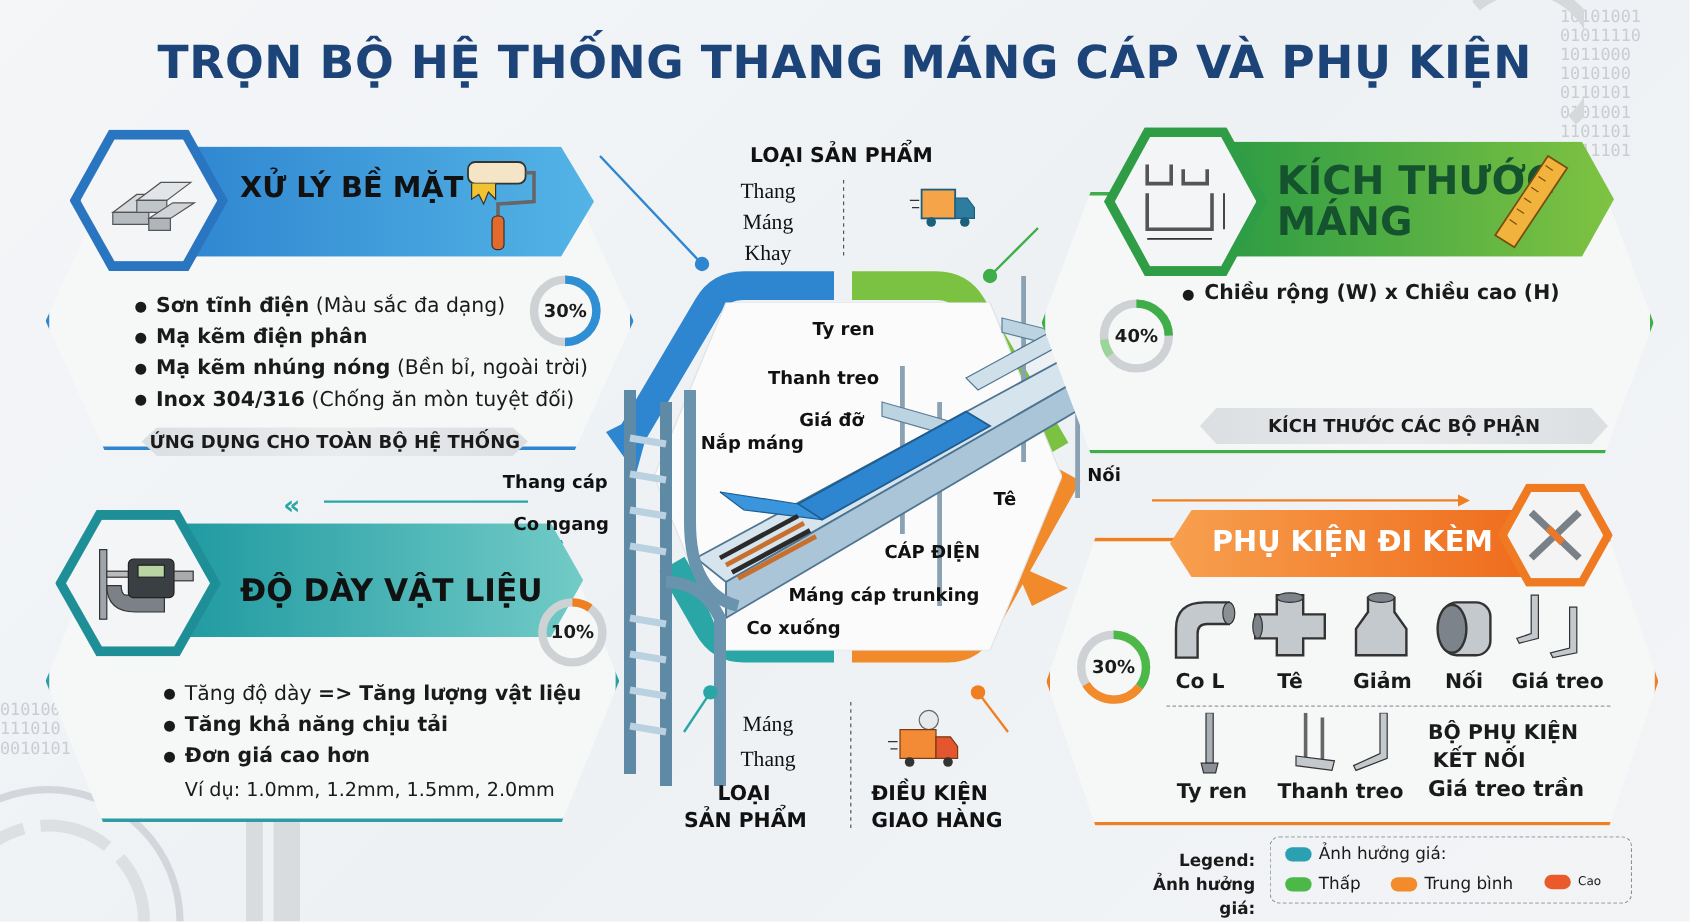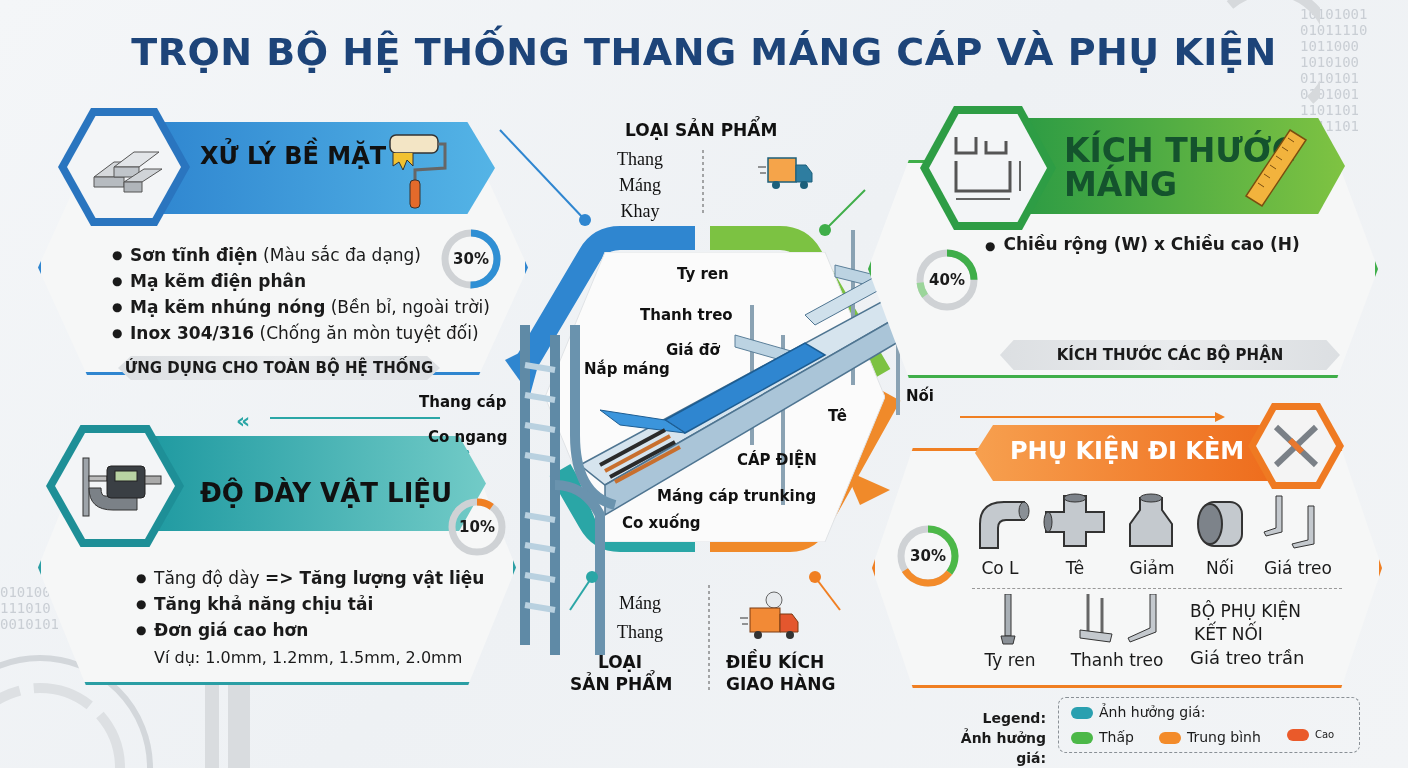--- a/index.html
+++ b/index.html
@@ -38,21 +38,21 @@
   .b { font-weight: bold; }
   .donut { position: absolute; }
   .donut-label { position: absolute; width: 100%; top: 50%; transform: translateY(-50%); text-align: center; font-weight: bold; font-size: 15px; font-family: "DejaVu Sans", sans-serif; }
   .footer-tag {
     position: absolute; background: linear-gradient(90deg,#dcdfe2,#e9ebed,#dcdfe2);
     font-weight: bold; font-size: 15px; text-align: center; color: #1a1a1a;
     font-family: "DejaVu Sans", sans-serif;
   }
   .callout { position: absolute; font-size: 15px; font-weight: bold; color: #111; font-family: "DejaVu Sans", sans-serif; white-space: nowrap; }
   .callout-norm { position: absolute; font-size: 18px; color: #111; font-family: Liberation Serif, serif; text-align: center; line-height: 26px; }
-  .acc-item { position: absolute; text-align: center; font-weight: normal; font-size: 17px; font-family: "DejaVu Sans", sans-serif; }
+  .acc-item { position: absolute; text-align: center; font-weight: bold; font-size: 17px; font-family: "DejaVu Sans", sans-serif; }
   .legend-box {
     position: absolute; left: 1058px; top: 697px; width: 302px; height: 56px;
     border: 1.5px dashed #8a9096; border-radius: 8px;
   }
   .pill { display: inline-block; width: 22px; height: 12px; border-radius: 6px; vertical-align: middle; margin-right: 6px; }
 </style>
 </head>
 <body>
 
 <div class="binary" style="left:1300px;top:6px;">10101001
@@ -371,21 +371,21 @@
 <svg class="abs" style="left:740px;top:590px" width="64" height="52">
   <circle cx="34" cy="10" r="8" fill="#e7eaed" stroke="#666"></circle>
   <rect x="10" y="18" width="30" height="24" fill="#f28a36" stroke="#7a3a12"></rect>
   <path d="M40 24 L52 24 L58 32 L58 42 L40 42 Z" fill="#e4572e" stroke="#7a3a12"></path>
   <circle cx="18" cy="45" r="4" fill="#333"></circle>
     <circle cx="50" cy="45" r="4" fill="#333"></circle>
   <line x1="0" y1="28" x2="8" y2="28" stroke="#333"></line>
     <line x1="2" y1="34" x2="8" y2="34" stroke="#333"></line>
 </svg>
 <div class="callout" style="left:726px;top:651px;font-size:17px;line-height:22px;">
-  <div>ĐIỀU KÍCH</div>
+  <div>ĐIỀU KIỆN</div>
   <div>GIAO HÀNG</div>
 </div>
 
 <div class="abs" style="left:930px;top:708px;width:116px;text-align:right;font-weight:bold;font-size:14px;line-height:20px;font-family:'DejaVu Sans',sans-serif;">
   <div>Legend:</div>
   <div>Ảnh hưởng giá:</div>
 </div>
 <div class="legend-box">
   <div class="abs" style="left:12px;top:6px;font-size:14px;font-family:'DejaVu Sans',sans-serif;">
     <span class="pill" style="background:#2aa0b0;"></span><span>Ảnh hưởng giá:</span>

